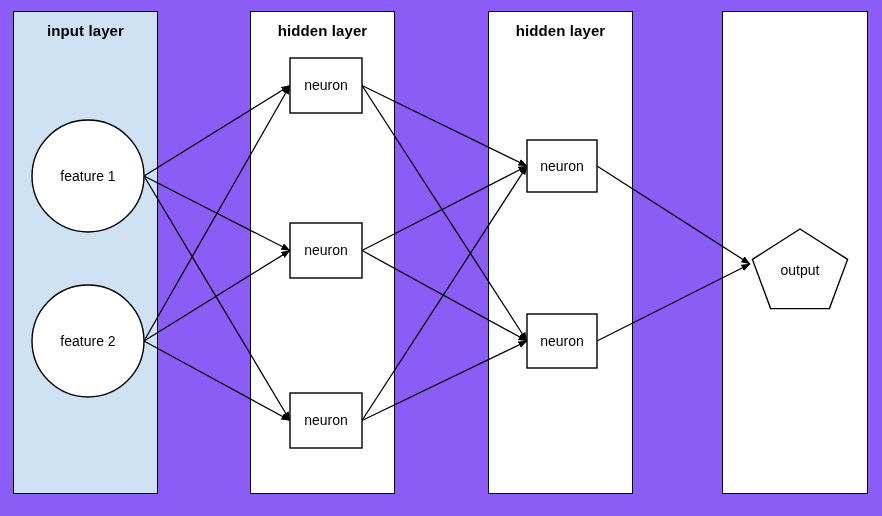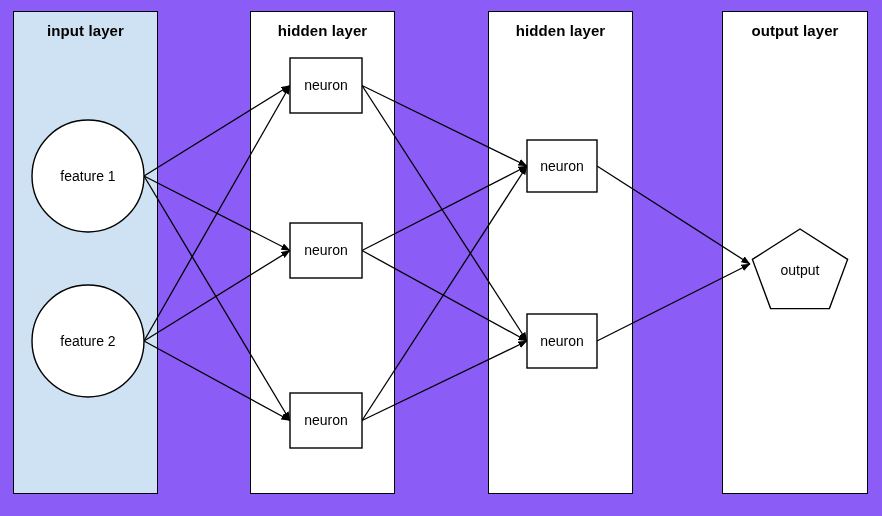--- a/index.html
+++ b/index.html
@@ -69,21 +69,20 @@
   <div class="layer-box blue" style="left:13px; top:11px; width:145px; height:483px;"></div>
   <div class="layer-title" style="left:13px; top:22px; width:145px;">input layer</div>
 
   <div class="layer-box white" style="left:250px; top:11px; width:145px; height:483px;"></div>
   <div class="layer-title" style="left:250px; top:22px; width:145px;">hidden layer</div>
 
   <div class="layer-box white" style="left:488px; top:11px; width:145px; height:483px;"></div>
   <div class="layer-title" style="left:488px; top:22px; width:145px;">hidden layer</div>
 
   <div class="layer-box white" style="left:722px; top:11px; width:146px; height:483px;"></div>
-  <div class="layer-title" style="left:722px; top:22px; width:146px;">output layer</div>
 
   <svg id="overlay" viewBox="0 0 882 516">
     <defs>
       <marker id="arrowhead" markerWidth="9" markerHeight="7" refX="8.6" refY="3.5" orient="auto" markerUnits="userSpaceOnUse">
         <polygon points="0 0, 9 3.5, 0 7" fill="#000000"></polygon>
       </marker>
     </defs>
     <g id="edges-group">
         <line x1="144" y1="176" x2="290" y2="85.5" class="edge" marker-end="url(#arrowhead)"></line>
         <line x1="144" y1="176" x2="290" y2="250.5" class="edge" marker-end="url(#arrowhead)"></line>

